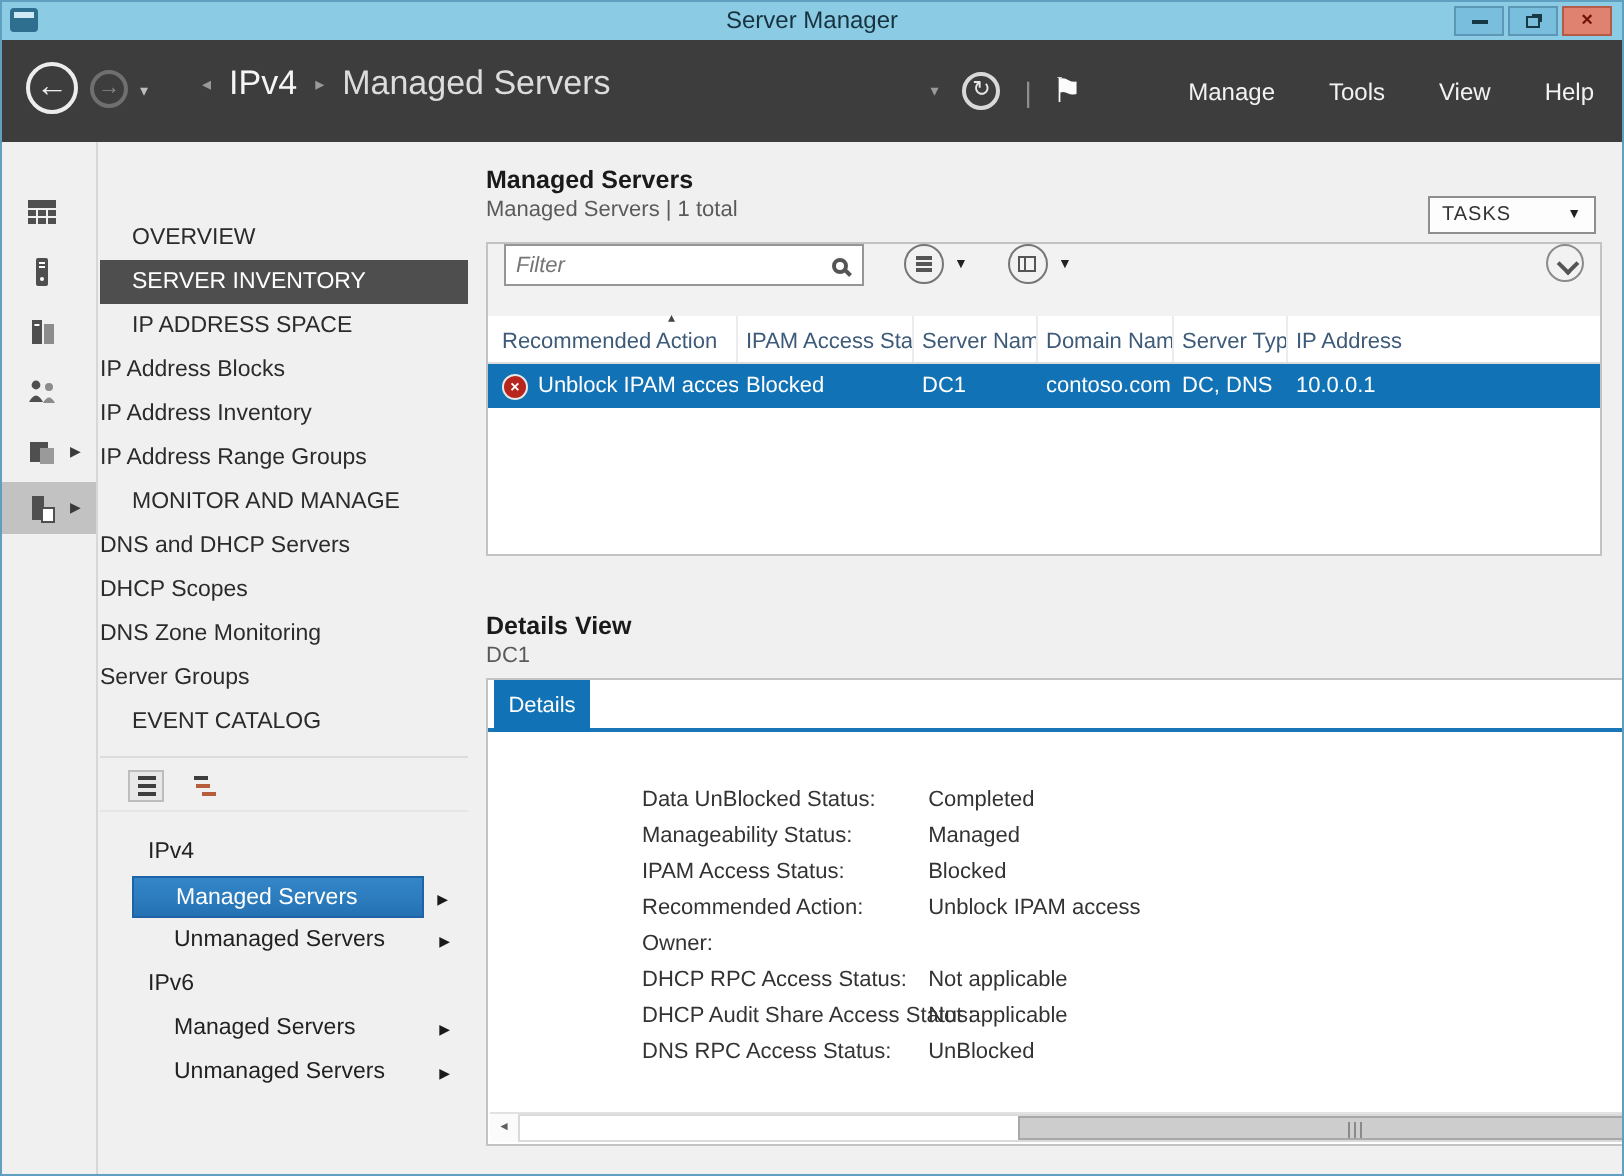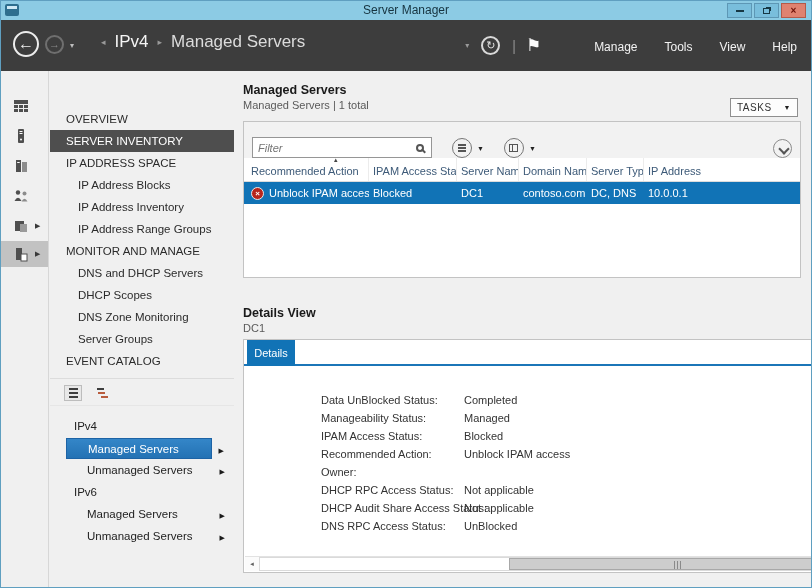--- a/index.html
+++ b/index.html
@@ -45,21 +45,21 @@
   .strip-item { position:absolute; left:0; width:47px; height:26px; display:flex; align-items:center; }
   .strip-item svg { margin-left:12px; }
   .strip-item .flyout { font-size:7px; color:#3a3a3a; margin-left:6px; }
   .strip-item.selected { background:#c2c2c2; }
 
   
   .navpanel { position:absolute; left:49px; top:70px; width:184px; bottom:0; }
   .nav-list { padding-top:21px;margin-top:16px; }
   .nav-item { height:22px; line-height:22px; font-size:11.5px; color:#2b2b2b; white-space:nowrap; }
   .nav-item.section { padding-left:16px; }
-  .nav-item.child { padding-left:28px; }
+  .nav-item.child { }
   .nav-item.selected { background:#4e4e4e; color:#fff; }
 
   
   .treepanel { position:absolute; left:49px; top:377px; width:184px; bottom:0; border-top:1px solid #dcdcdc; }
   .tree-tools { display:flex; gap:12px; padding:7px 0 5px 15px; border-bottom:1px solid #e6e6e6; }
   .tt-icon { width:16px; height:14px; display:flex; align-items:center; justify-content:center; }
   .tt-icon.sel { outline:1px solid #bdbdbd; background:#e8e8e8; }
   .bars { width:9px; height:2px; background:#3e3e3e; box-shadow:0 4px 0 #3e3e3e, 0 -4px 0 #3e3e3e; }
   .bars.orange { background:#b85c3e; box-shadow:3px 4px 0 #b85c3e, -1px -4px 0 #3e3e3e; width:7px; }
   .tree-list { padding-top:9px; }
@@ -67,29 +67,29 @@
                margin:1px 22px 1px 16px; white-space:nowrap; }
   .tree-item.group { padding-left:8px; }
   .tree-item.child { padding-left:21px; }
   .tree-item .arrow { position:absolute; right:-13px; top:1px; font-size:7px; color:#1a1a1a; }
   .tree-item.selected { background:linear-gradient(#3486c8,#2472b4); border:1px solid #1d63a5; color:#fff; }
 
   
   .main { position:absolute; left:242px; top:70px; width:558px; bottom:0; }
   .main-title { position:absolute; top:12px; left:0; font-size:12.5px; font-weight:bold; color:#1a1a1a; }
   .main-sub { position:absolute; top:28px; left:0; font-size:11px; color:#5a5a5a; }
-  .tasks-btn { position:absolute; top:27px; right:3px; width:68px; height:19px; background:#fdfdfd;
+  .tasks-btn { position:absolute; top:27px; right:3px; width:84px; height:19px; background:#fdfdfd;
                border:1px solid #8f8f8f; display:flex; align-items:center; justify-content:space-between;
                padding:0 6px; font-size:10px; letter-spacing:.5px; color:#333; }
   .tasks-btn .dd { font-size:7px; color:#222; }
 
   
   .grid-panel { position:absolute; top:50px; left:0; width:558px; height:157px;
                 background:#fff; border:1px solid #c3c3c3; }
-  .toolbar { height:36px; background:#f2f2f2; display:flex; align-items:flex-end; padding:0 8px; }
+  .toolbar { height:36px; background:#f2f2f2; display:flex; align-items:flex-start; padding:0 8px; }
   .filter-box { width:180px; height:21px; background:#fff; border:1px solid #969696;
                 display:flex; align-items:center; padding:0 5px; }
   .filter-box input { border:none; outline:none; flex:1; font-size:11px; font-style:italic;
                       color:#444; background:transparent; font-family:"Liberation Sans", sans-serif; min-width:0; }
   .glass { position:relative; width:8px; height:8px; border:2px solid #555; border-radius:50%; margin-right:2px; }
   .glass::after { content:""; position:absolute; width:5px; height:2px; background:#555;
                   right:-4px; bottom:-2px; transform:rotate(45deg); }
   .tool-group { display:flex; align-items:center; gap:5px; margin-left:20px; }
   .circle-btn { width:20px; height:20px; border:1px solid #767676; border-radius:50%;
                 display:flex; align-items:center; justify-content:center; }

